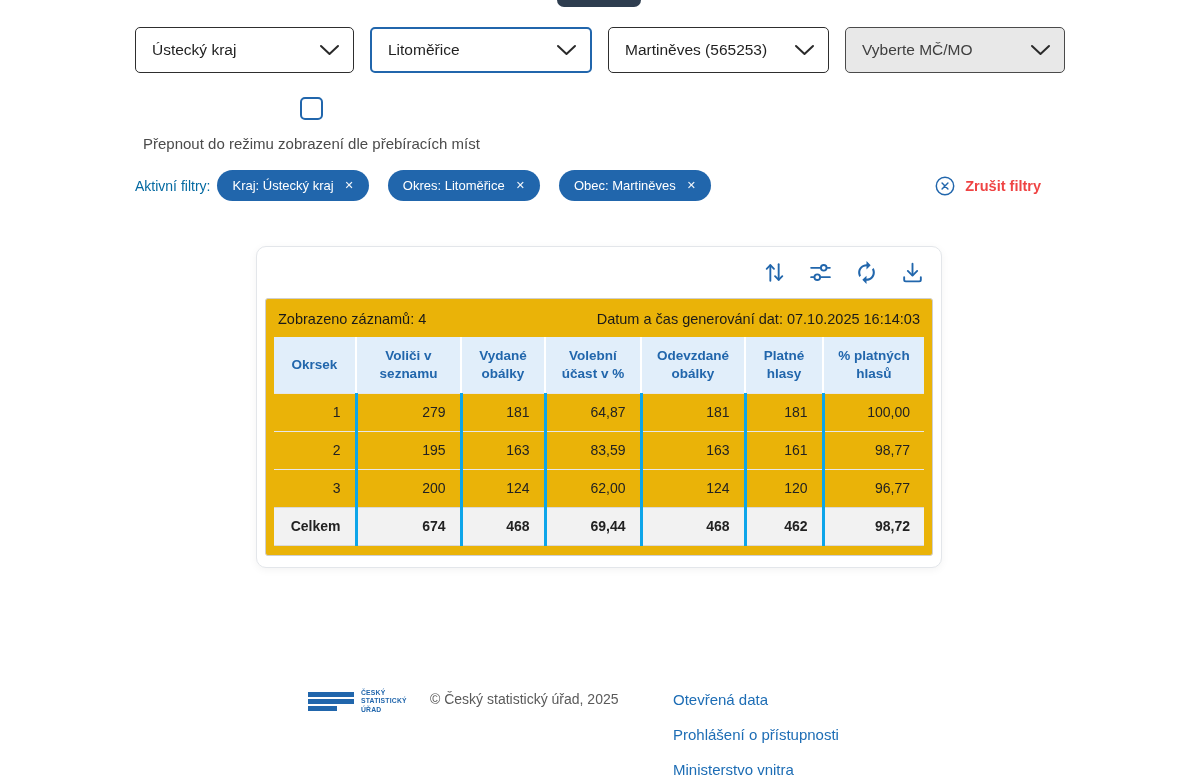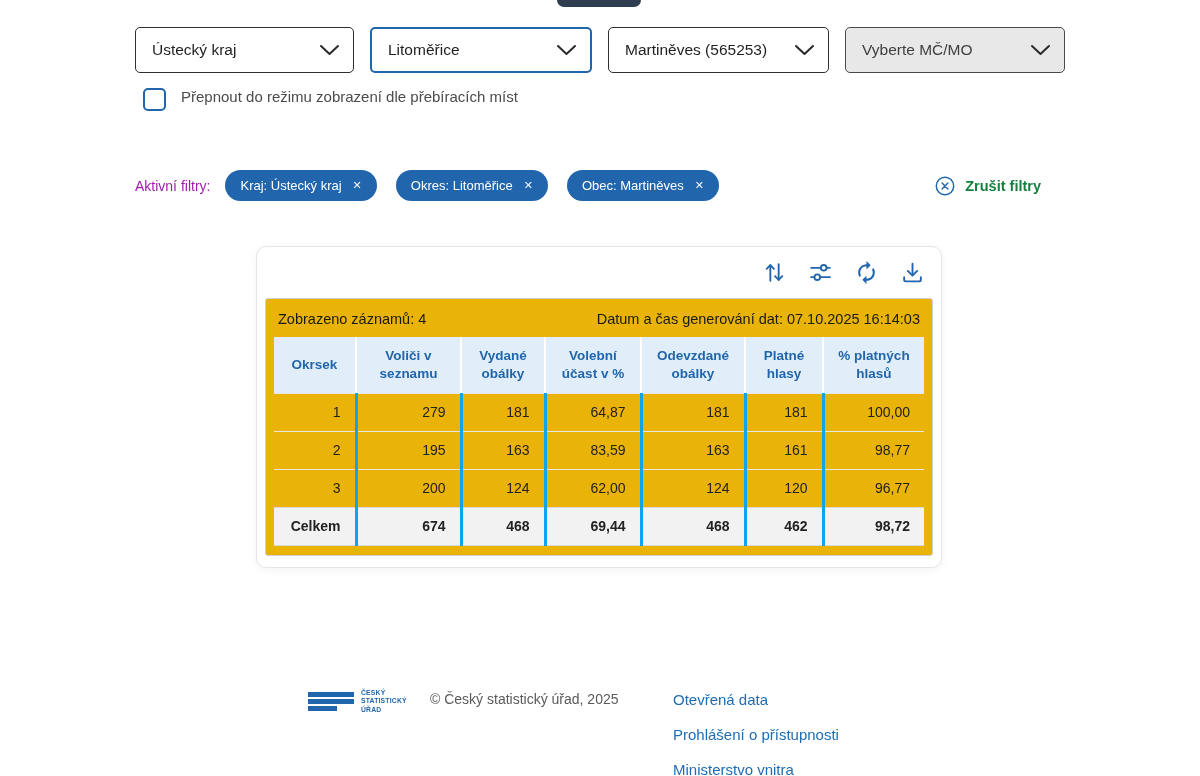--- a/index.html
+++ b/index.html
@@ -15,33 +15,33 @@
   .dropdown { height: 46px; border: 1px solid #2e2e2e; border-radius: 5px; background: #fff;
     display: flex; align-items: center; justify-content: space-between;
     padding: 0 13px 0 16px; font-size: 15.5px; color: #1f1f1f; cursor: pointer; }
   .dd-1 { width: 219px; }
   .dd-2 { width: 222px; border: 2px solid #2166ac; }
   .dd-3 { width: 221px; }
   .dd-4 { width: 220px; background: #e8e8e8; color: #3f3f3f; border-color: #4a4a4a; }
   .dropdown svg { flex: 0 0 auto; margin-left: 8px; }
 
   
-  .mode-row { position: absolute; left: 143px; top: 88px; display: flex; align-items: flex-start; gap: 15px; }
+  .mode-row { position: absolute; left: 143px; top: 97px; display: flex; align-items: center; gap: 15px; flex-direction: column; }
   .checkbox { width: 23px; height: 23px; border: 2.5px solid #2166ac; border-radius: 5px; background: #fff; cursor: pointer; }
   .mode-label { font-size: 15px; color: #4b4b4b; }
 
   
   .filters-row { position: absolute; left: 135px; top: 170px; width: 906px; display: flex; align-items: center; }
-  .filters-label { font-size: 14px; color: #a21caf; margin-right: 15px; }
+  .filters-label { font-size: 14px; color: #0369a1; margin-right: 7px; }
   .chips { display: flex; gap: 19px; }
   .chip { height: 31px; border-radius: 16px; background: #2166ac; color: #fff; font-size: 13px;
     padding: 0 15px; display: flex; align-items: center; gap: 11px; cursor: pointer; }
   .chip-close { font-size: 11px; line-height: 1; opacity: .95; cursor: pointer; }
   .clear { margin-left: auto; display: flex; align-items: center; gap: 9px; cursor: pointer; }
-  .clear-text { font-size: 14.5px; font-weight: bold; color: #15803d; }
+  .clear-text { font-size: 14.5px; font-weight: bold; color: #ef4444; }
 
   
   .card { position: absolute; left: 256px; top: 246px; width: 686px; height: 322px;
     background: #fff; border: 1px solid #e3e6ea; border-radius: 10px;
     box-shadow: 0 2px 8px rgba(0,0,0,.05); }
   .toolbar { position: absolute; top: 13px; right: 16px; display: flex; gap: 21px; }
   .toolbar .tb-icon { width: 25px; height: 25px; cursor: pointer; }
 
   .table-wrap { position: absolute; left: 8px; top: 51px; width: 668px;
     border: 1px solid #cfcfcf; border-radius: 3px; padding: 12px 8px 9px; background: #eab308; }

